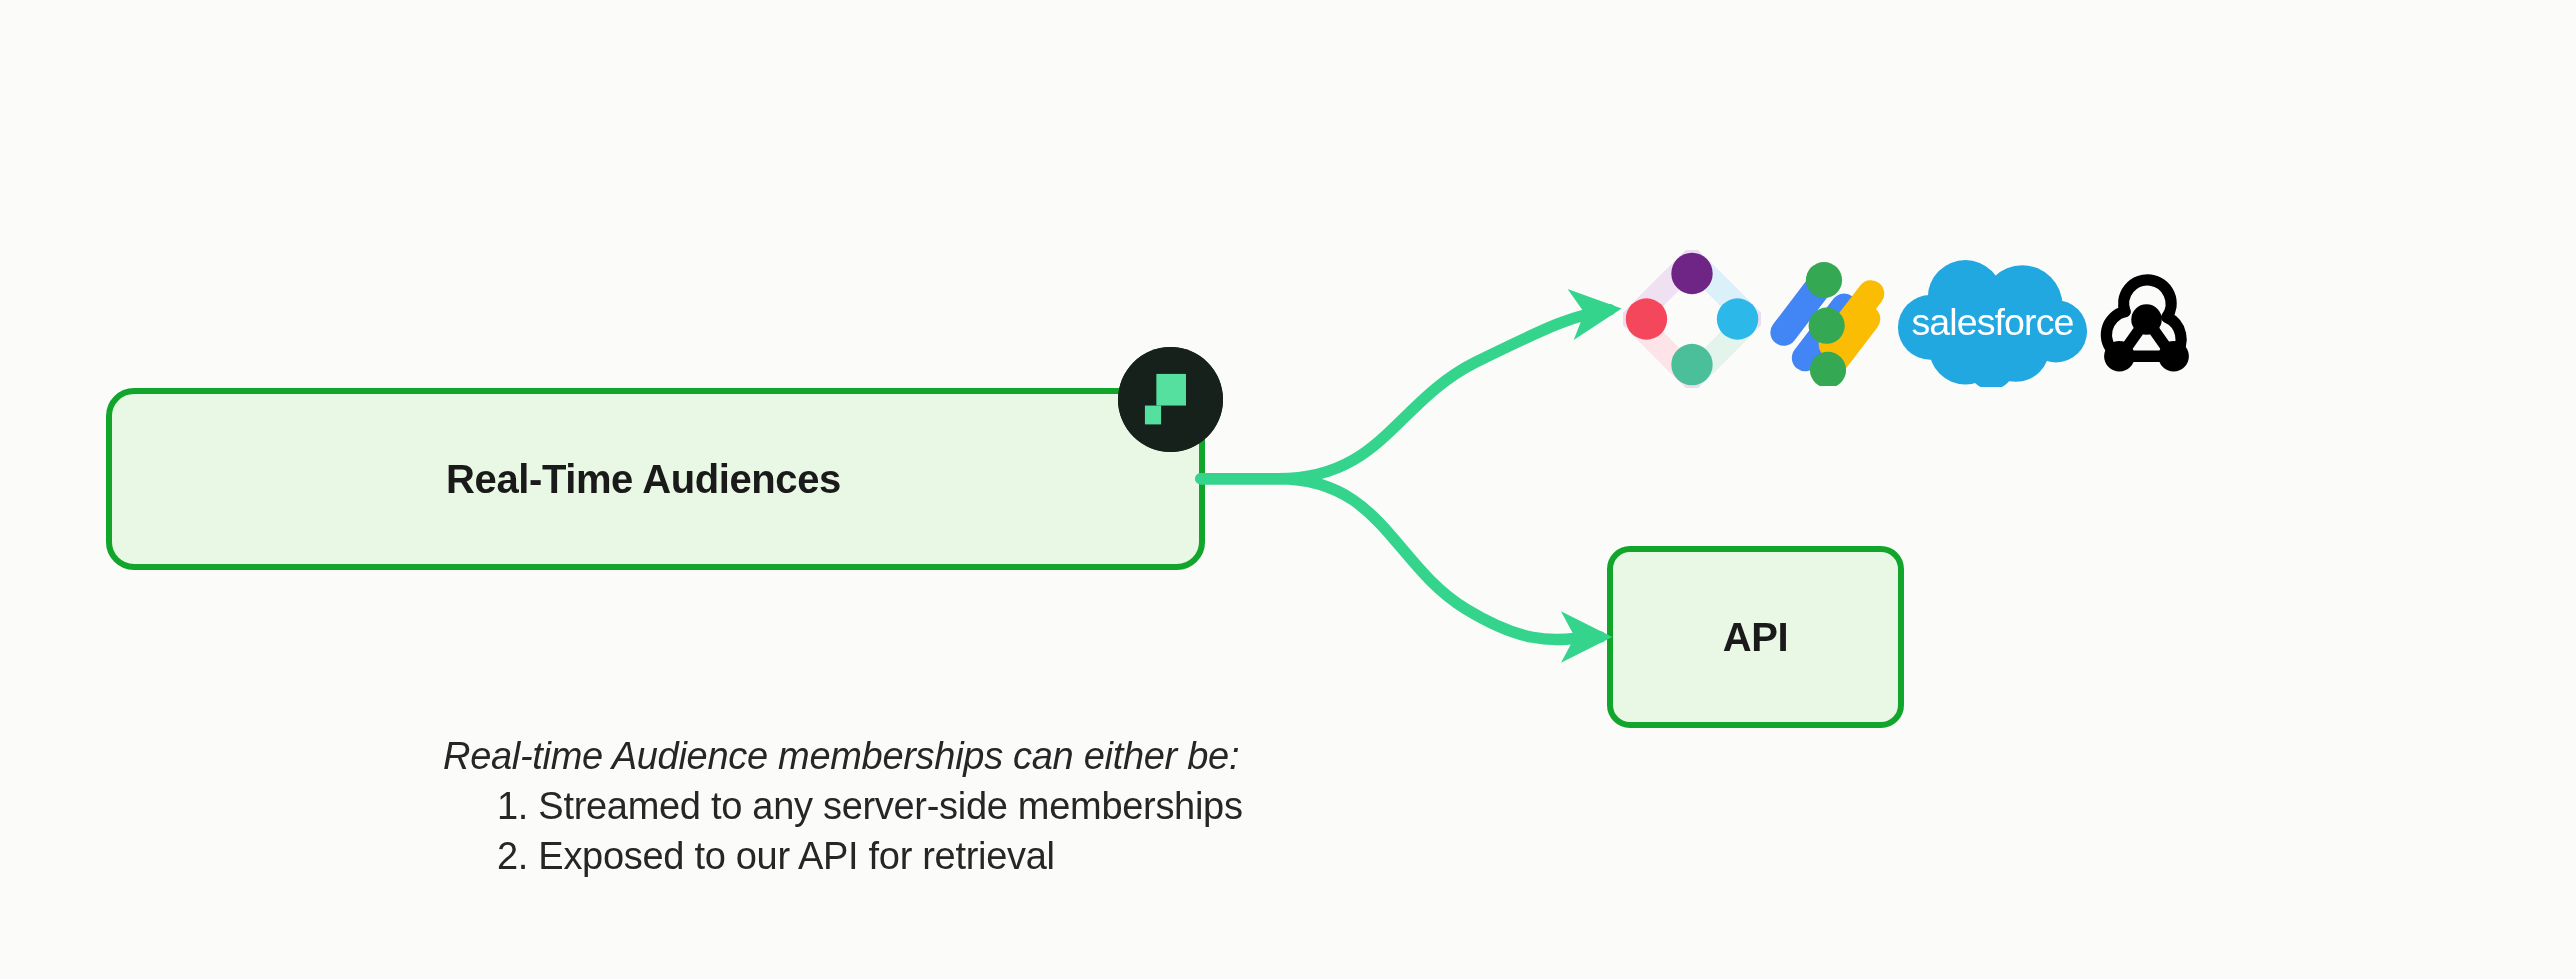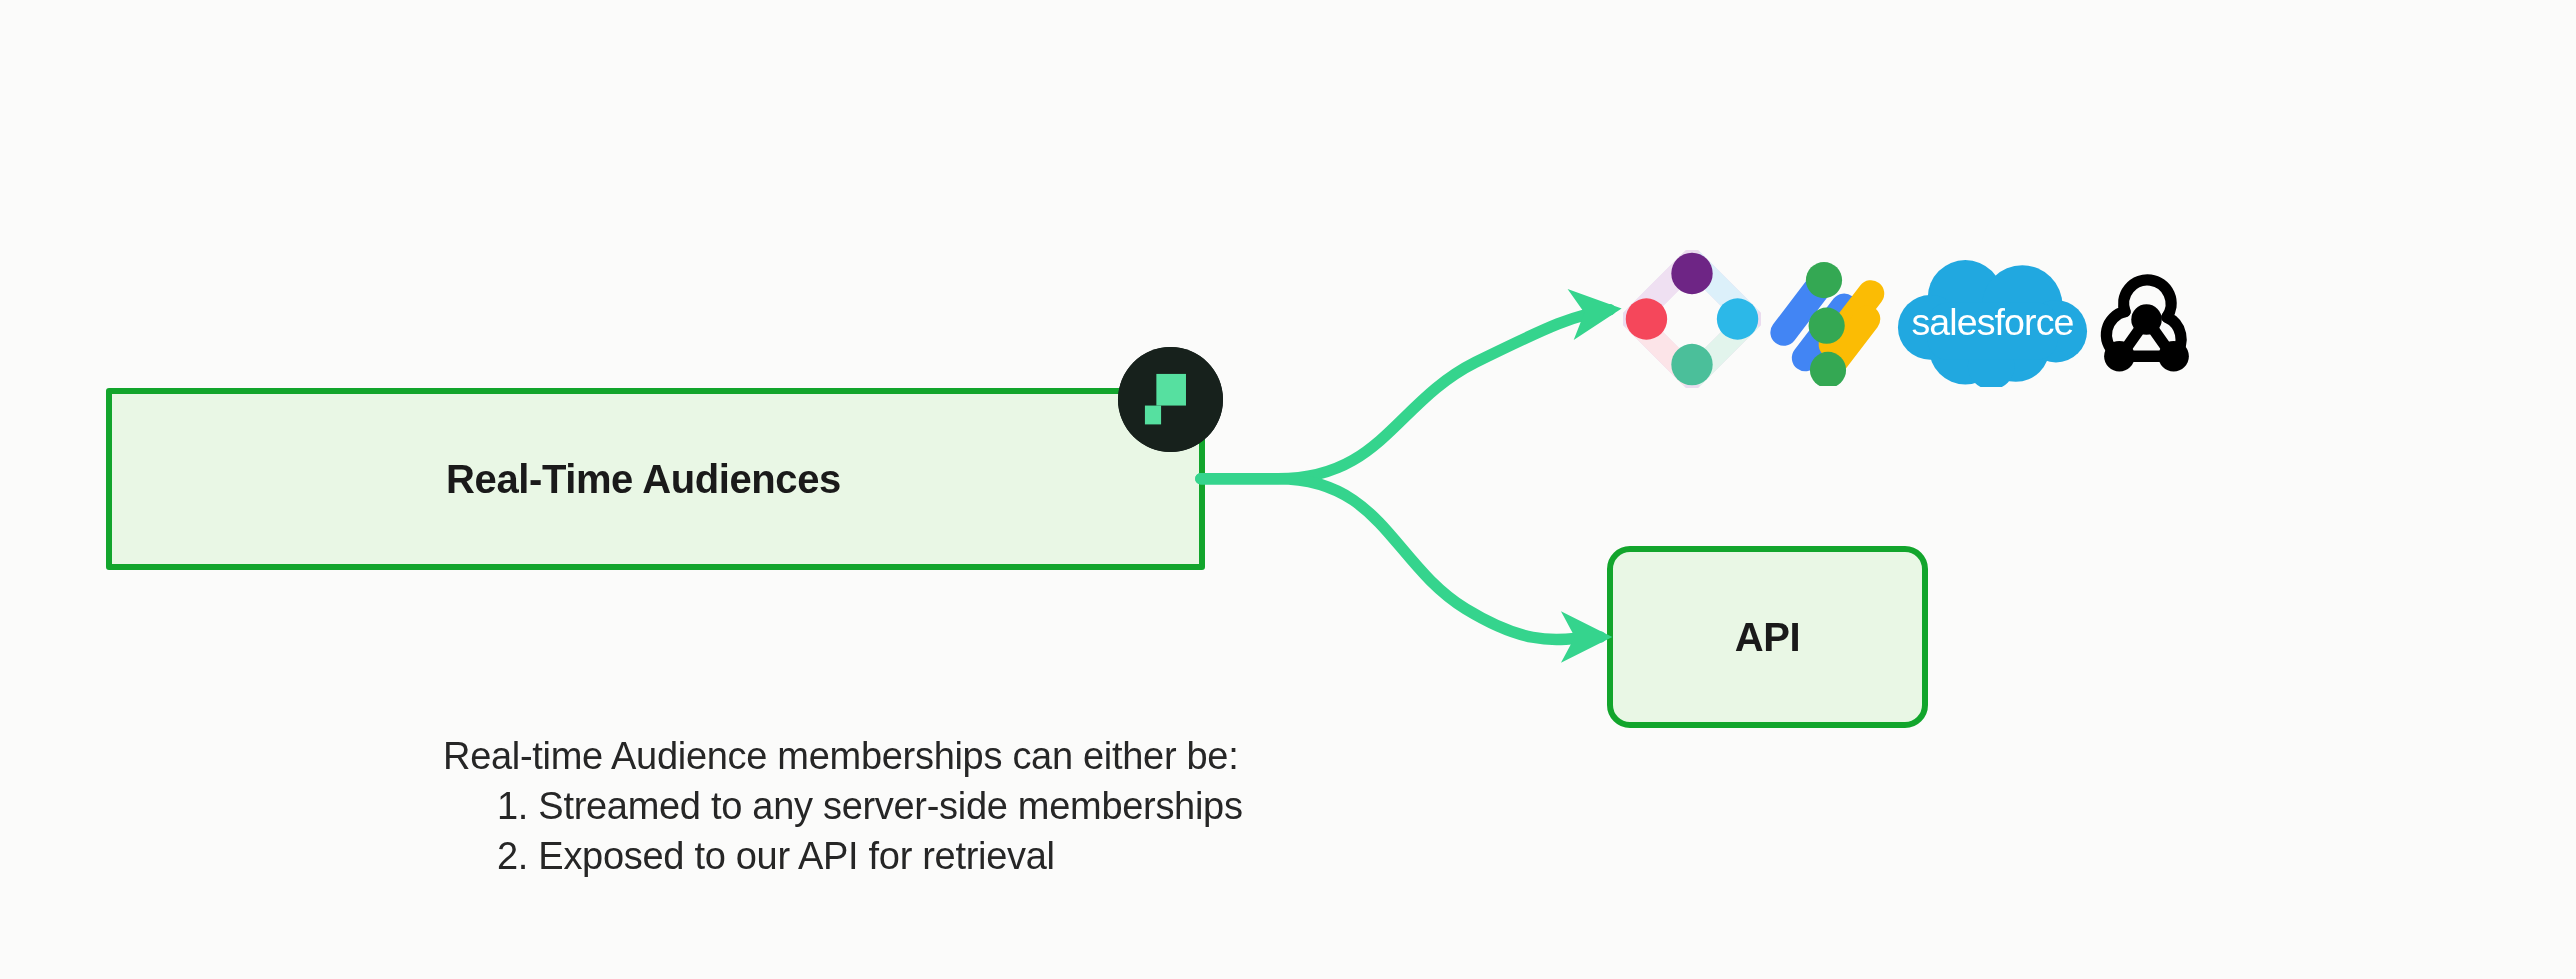--- a/index.html
+++ b/index.html
@@ -32,21 +32,21 @@
     line-height: 1;
     white-space: nowrap;
   }
 
   
   .node-box {
     position: absolute;
     box-sizing: border-box;
     background: #E9F7E5;
     border: 6px solid #12A52C;
-    border-radius: 3px;
+    border-radius: 28px;
     display: flex;
     align-items: center;
     justify-content: center;
   }
   .node-label {
     font-size: 40px;
     font-weight: 800;
     letter-spacing: -0.4px;
     color: #1A1A1A;
     white-space: nowrap;
@@ -54,21 +54,21 @@
   #audiences-box {
     left: 106px;
     top: 388px;
     width: 1099px;
     height: 182px;
   }
   #audiences-box .node-label { transform: translateX(-12px); }
   #api-box {
     left: 1607px;
     top: 546px;
-    width: 321px;
+    width: 297px;
     height: 182px;
     border-radius: 23px;
   }
 
   
   #segment-badge {
     position: absolute;
     left: 1118px;
     top: 347px;
     width: 105px;
@@ -109,21 +109,21 @@
   #caption {
     position: absolute;
     left: 443px;
     top: 731px;
     color: #262626;
     font-size: 38px;
     line-height: 1.32;
     letter-spacing: -0.3px;
     white-space: nowrap;
   }
-  #caption .cap-head { display: block; }
+  #caption .cap-head { display: block; font-style: italic; }
   #caption ol {
     margin: 0;
     padding: 0 0 0 54px;
     list-style: none;
     counter-reset: capnum;
   }
   #caption ol li {
     counter-increment: capnum;
     display: block;
   }

